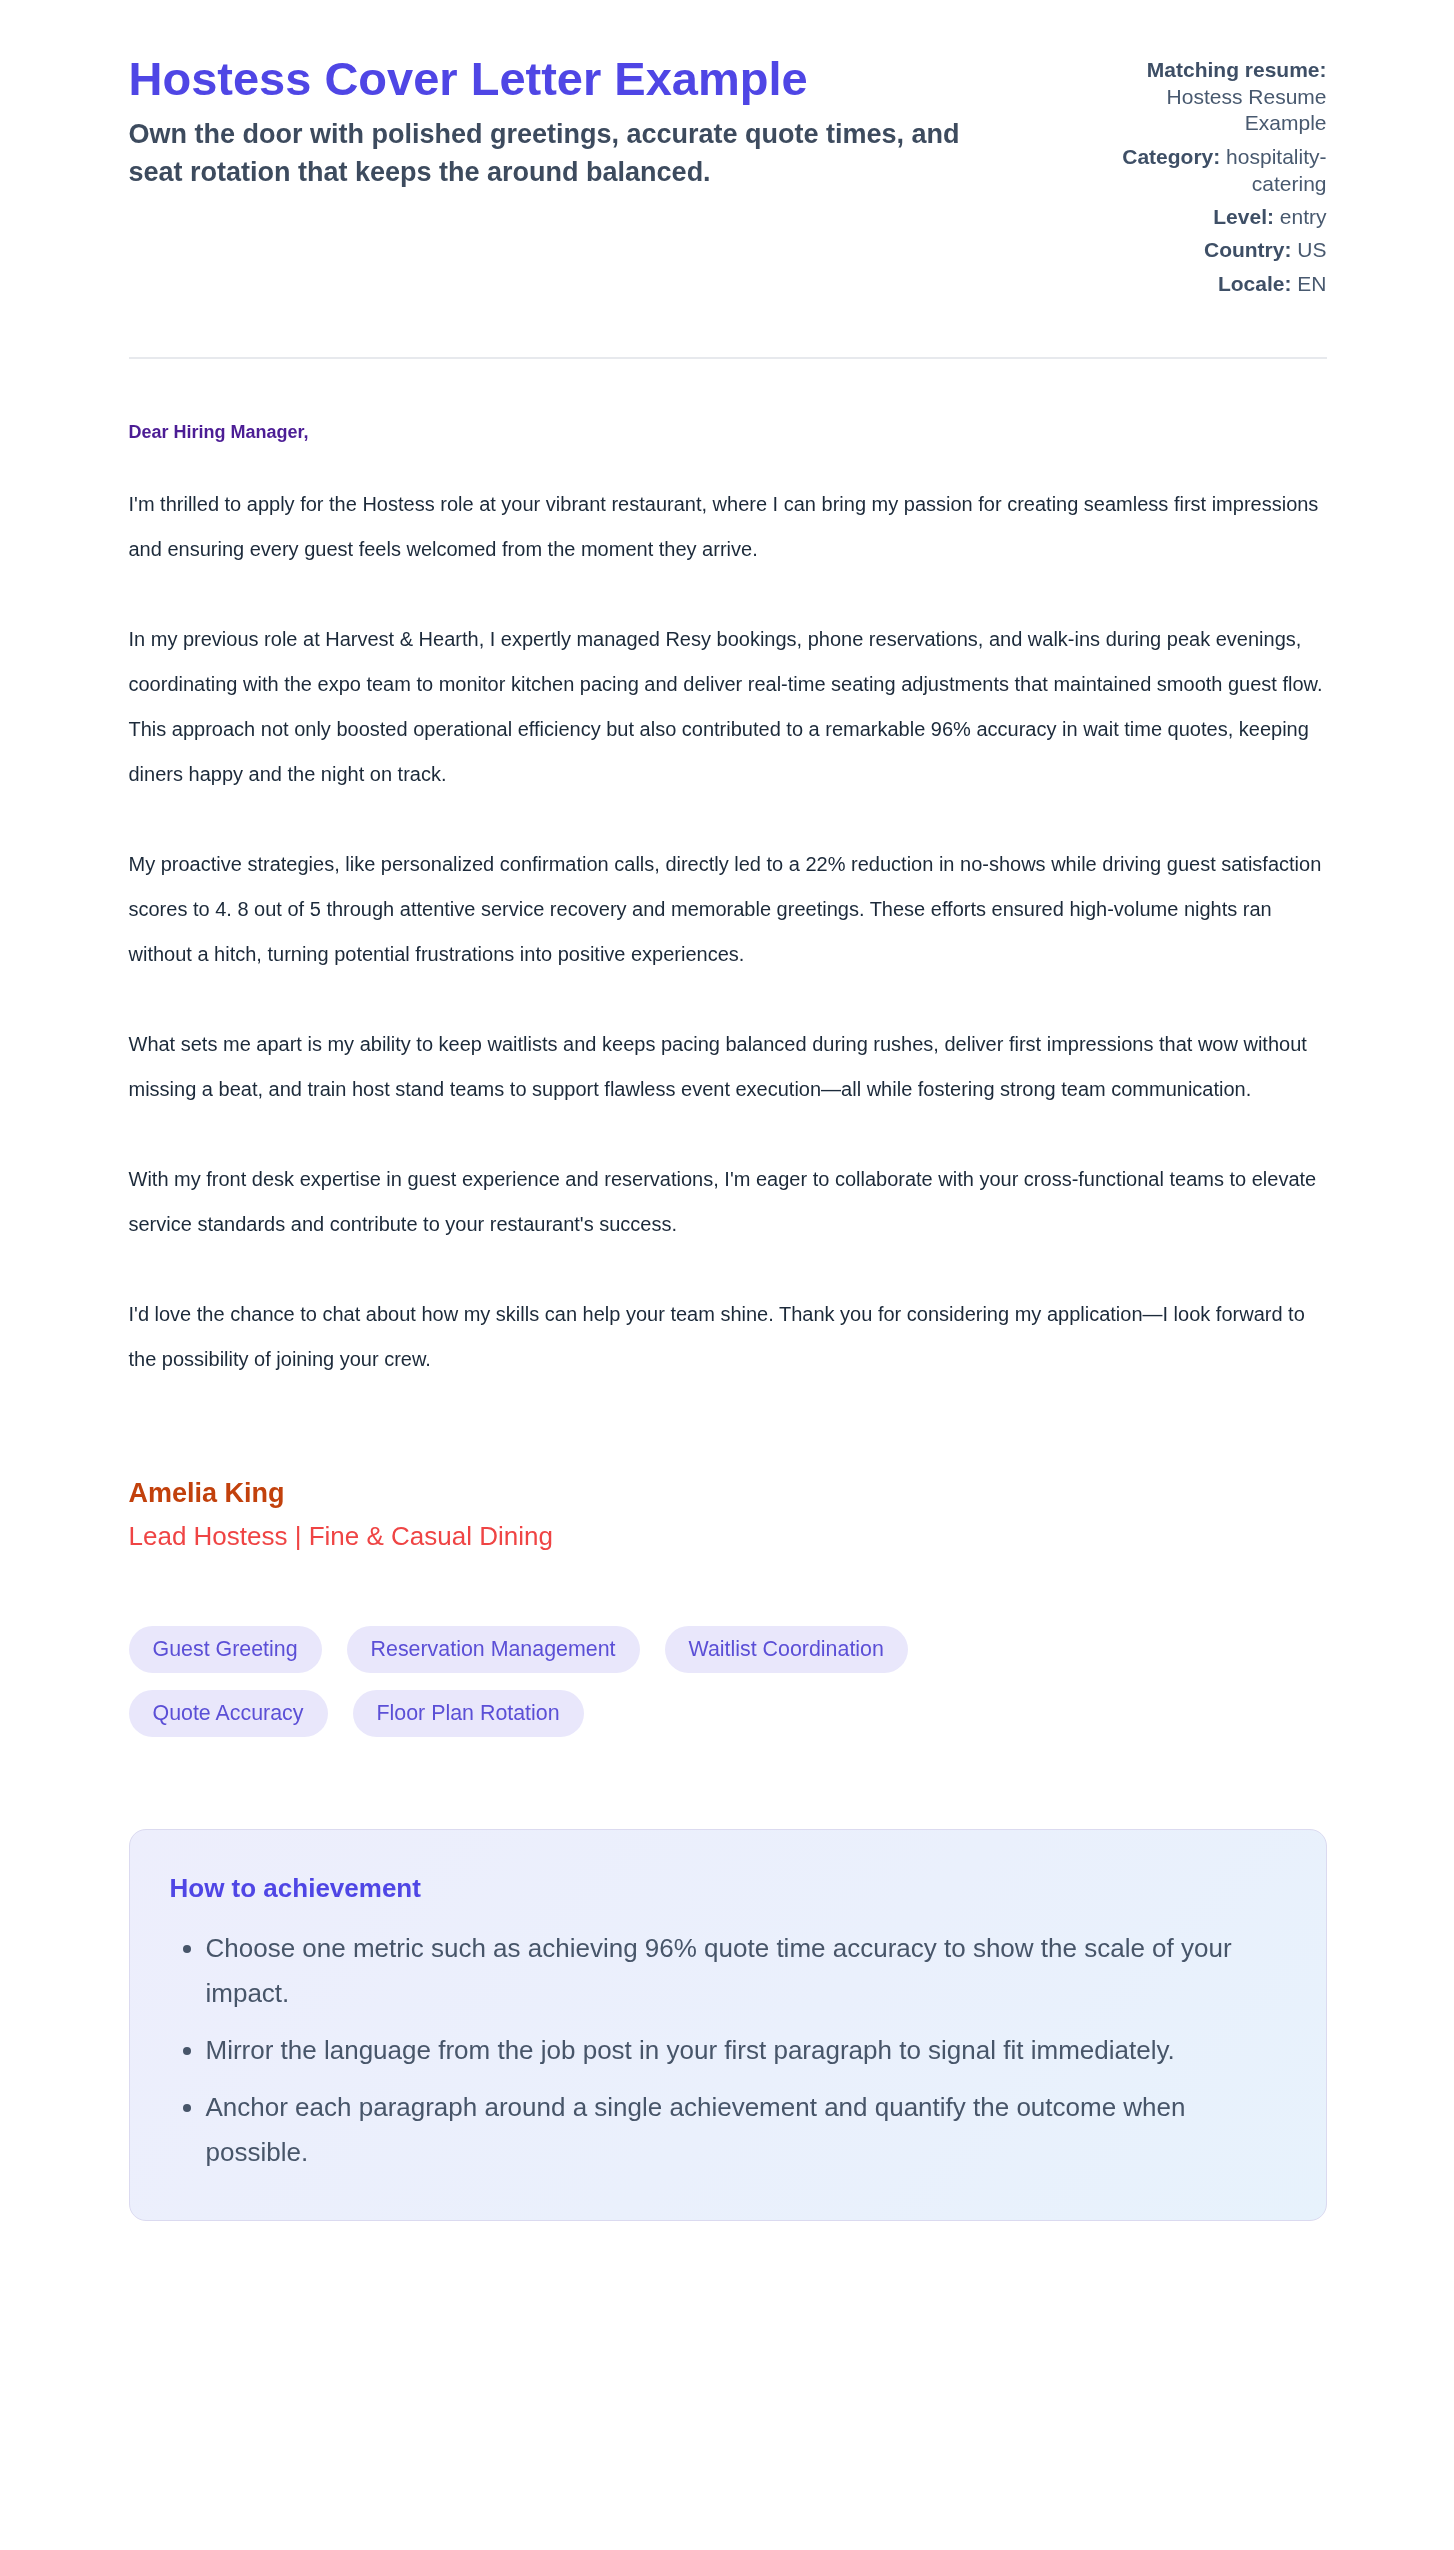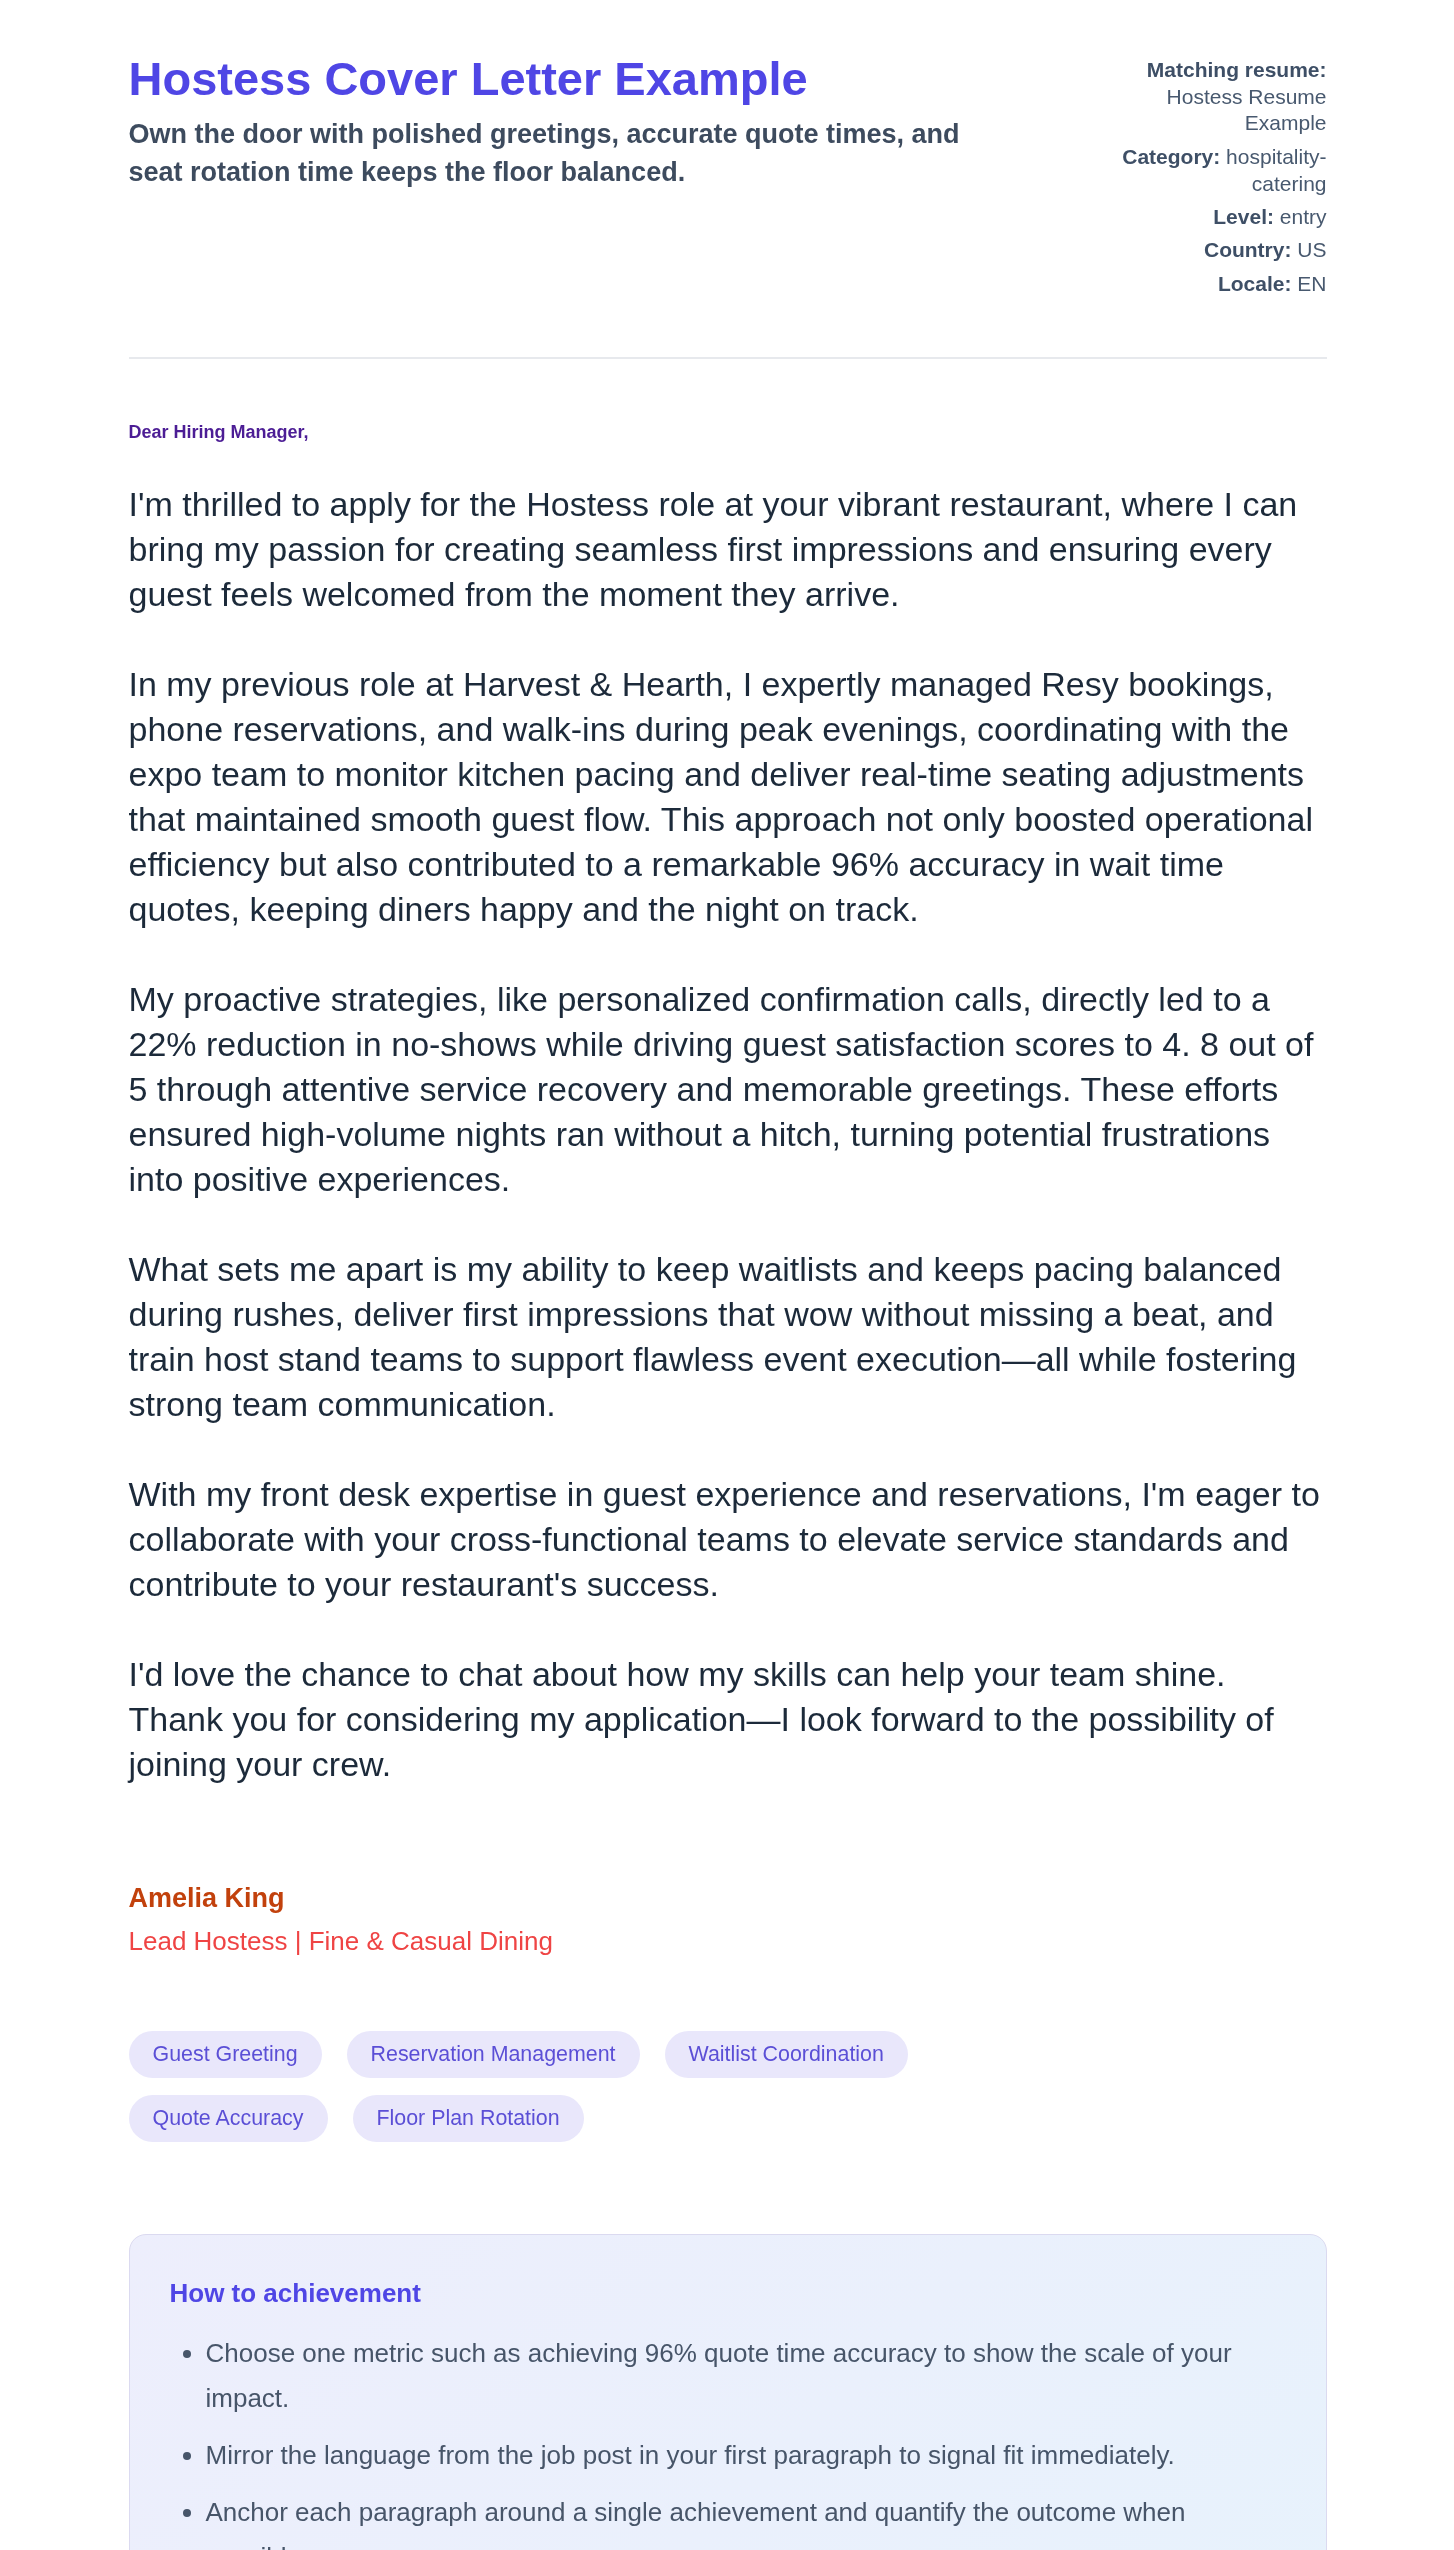--- a/index.html
+++ b/index.html
@@ -63,21 +63,21 @@
   
   .letter { margin-top: 63px; }
   .salutation {
     margin: 0 0 39px 0;
     font-size: 18px;
     font-weight: 700;
     color: #4c1d95;
   }
   .para {
     margin: 0 0 45px 0;
-    font-size: 34px;
+    font-size: 20px;
     line-height: 45px;
     color: #1c2a3a;
   }
   
   .signature { margin-top: 96px; }
   .sig-name {
     margin: 0;
     font-size: 27px;
     font-weight: 700;
     color: #c2410c;
@@ -133,21 +133,21 @@
   .tips li:last-child { margin-bottom: 0; }
 </style>
 </head>
 <body>
 
 <div class="page">
 
   <header class="header">
     <div class="header-left">
       <h1 class="title">Hostess Cover Letter Example</h1>
-      <p class="subtitle">Own the door with polished greetings, accurate quote times, and seat rotation time keeps the floor balanced.</p>
+      <p class="subtitle">Own the door with polished greetings, accurate quote times, and seat rotation that keeps the around balanced.</p>
     </div>
     <aside class="meta">
       <div class="meta-item"><span class="meta-label">Matching resume:</span> <span class="meta-value">Hostess Resume Example</span></div>
       <div class="meta-item"><span class="meta-label">Category:</span> <span class="meta-value">hospitality-catering</span></div>
       <div class="meta-item"><span class="meta-label">Level:</span> <span class="meta-value">entry</span></div>
       <div class="meta-item"><span class="meta-label">Country:</span> <span class="meta-value">US</span></div>
       <div class="meta-item"><span class="meta-label">Locale:</span> <span class="meta-value">EN</span></div>
     </aside>
   </header>
 

